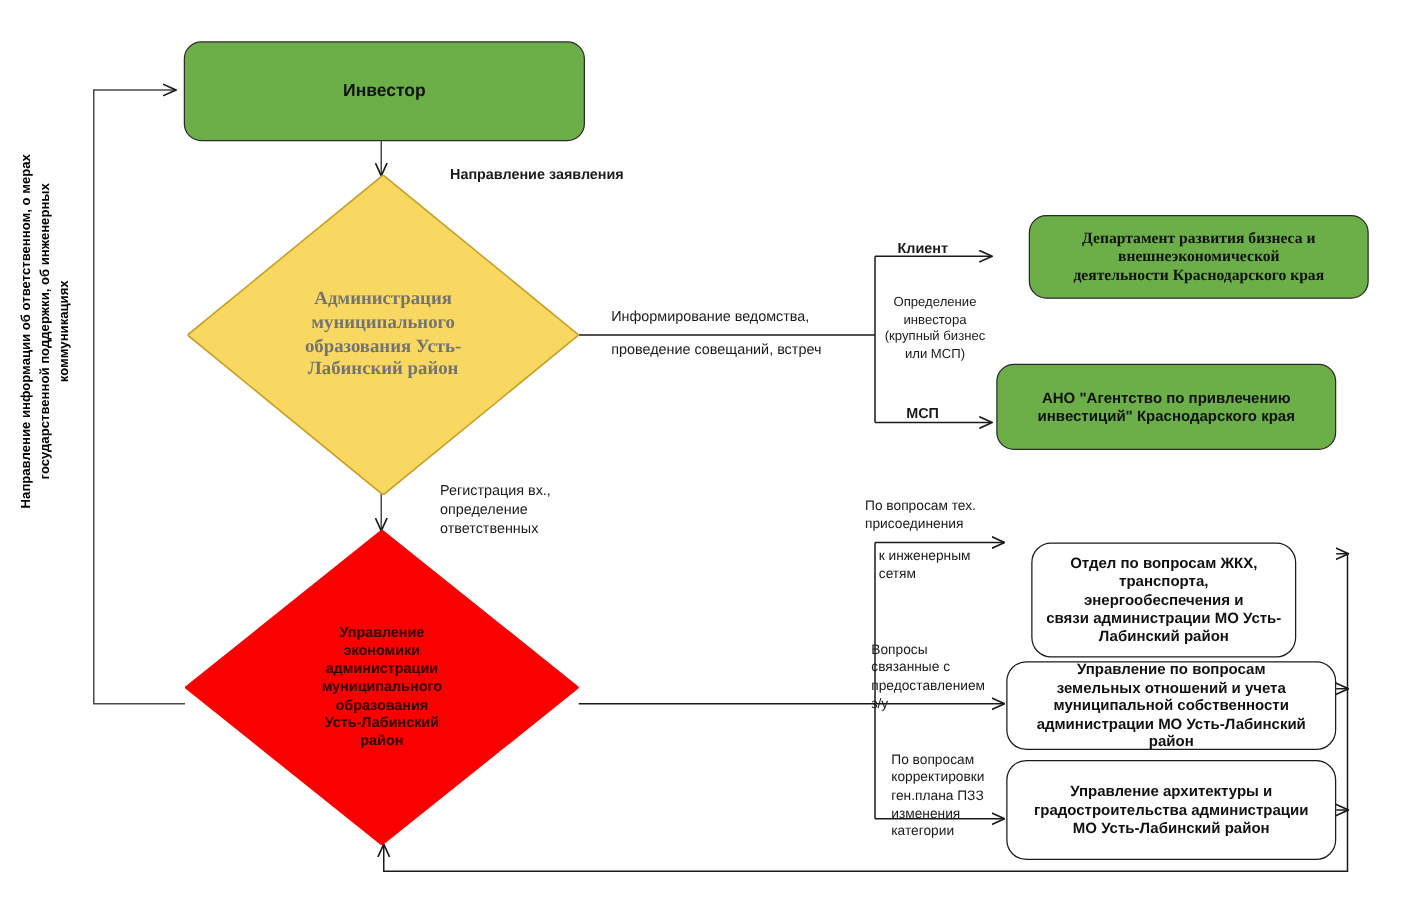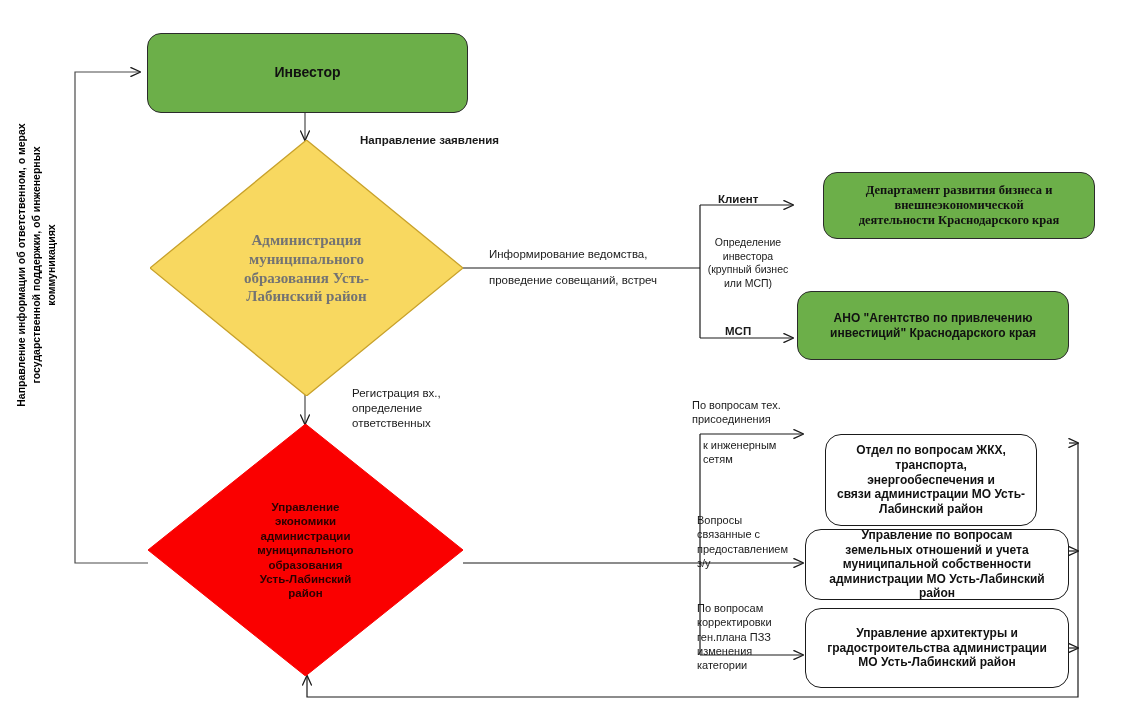--- a/index.html
+++ b/index.html
@@ -218,19 +218,19 @@
 присоединения</div>
 
   <div class="edge-label" style="left:703px; top:438px; font-size:11px;">к инженерным
 сетям</div>
 
   <div class="edge-label" style="left:697px; top:513px; font-size:11px;">Вопросы
 связанные с
 предоставлением
 з/у</div>
 
-  <div class="edge-label" style="left:697px; top:601px; font-size:11px;">По вопросам
+  <div class="edge-label" style="left:713px; top:601px; font-size:11px;">По вопросам
 корректировки
 ген.плана  ПЗЗ
 изменения
 категории</div>
 
 </div>
 
 </body></html>

